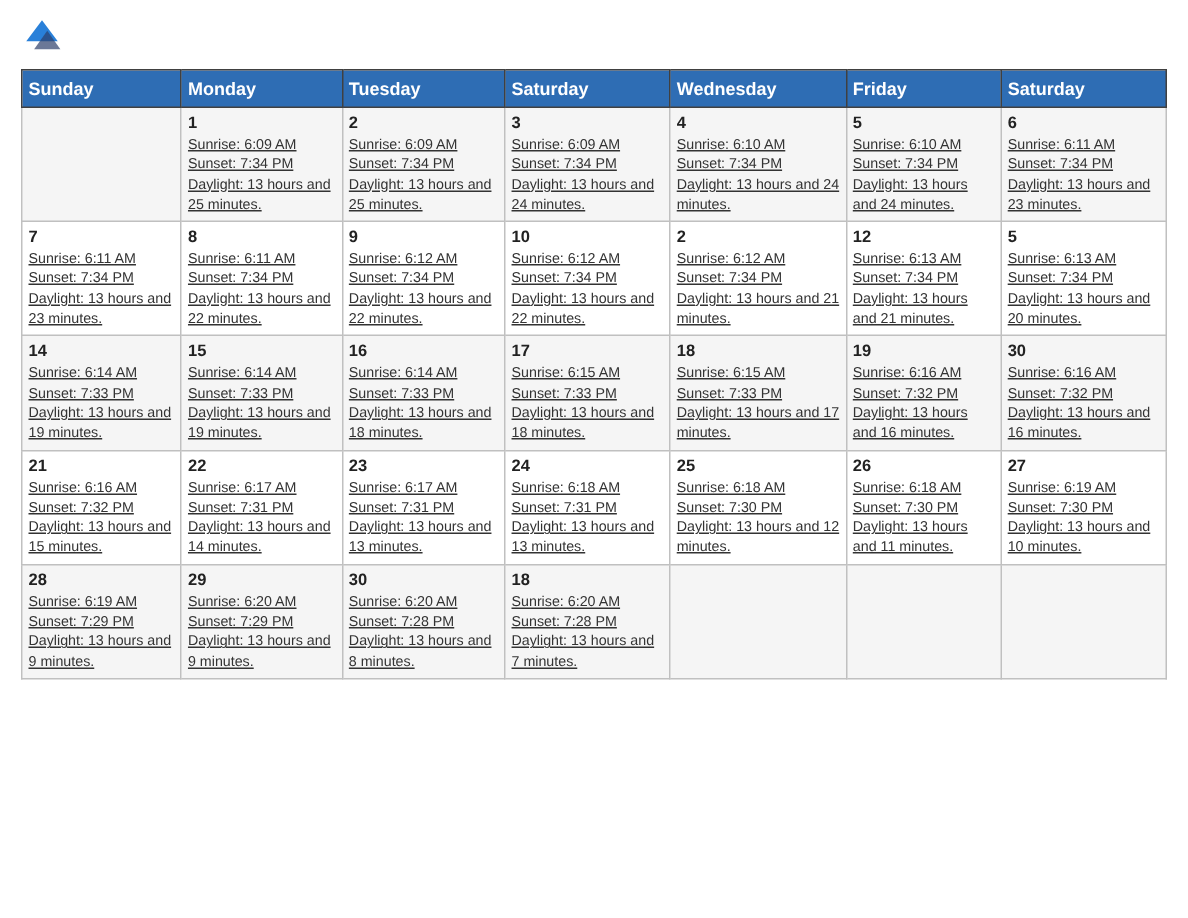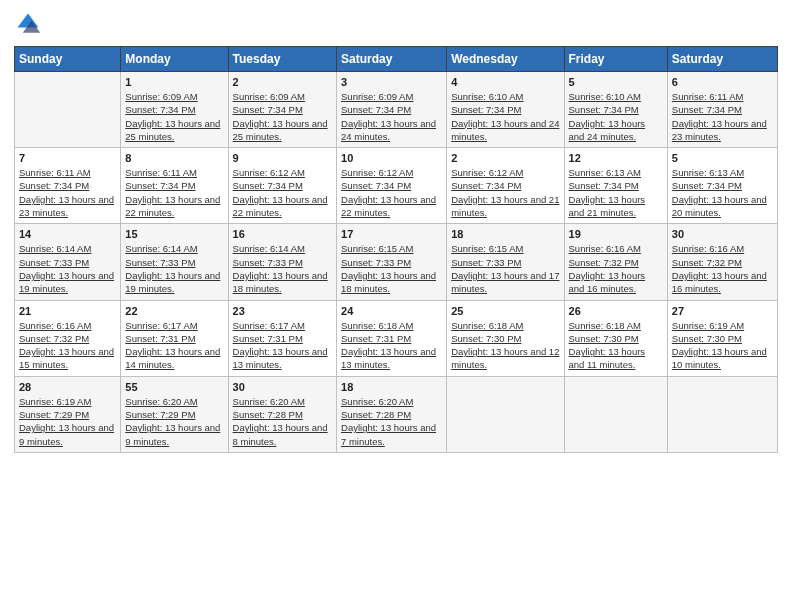--- a/index.html
+++ b/index.html
@@ -238,21 +238,21 @@
             <span class="day-num">27</span>
             <div class="day-info">Sunrise: 6:19 AM<br>Sunset: 7:30 PM<br>Daylight: 13 hours and 10 minutes.</div>
           </td>
         </tr>
         <tr>
           <td>
             <span class="day-num">28</span>
             <div class="day-info">Sunrise: 6:19 AM<br>Sunset: 7:29 PM<br>Daylight: 13 hours and 9 minutes.</div>
           </td>
           <td>
-            <span class="day-num">55</span>
+            <span class="day-num">29</span>
             <div class="day-info">Sunrise: 6:20 AM<br>Sunset: 7:29 PM<br>Daylight: 13 hours and 9 minutes.</div>
           </td>
           <td>
             <span class="day-num">30</span>
             <div class="day-info">Sunrise: 6:20 AM<br>Sunset: 7:28 PM<br>Daylight: 13 hours and 8 minutes.</div>
           </td>
           <td>
             <span class="day-num">18</span>
             <div class="day-info">Sunrise: 6:20 AM<br>Sunset: 7:28 PM<br>Daylight: 13 hours and 7 minutes.</div>
           </td>

